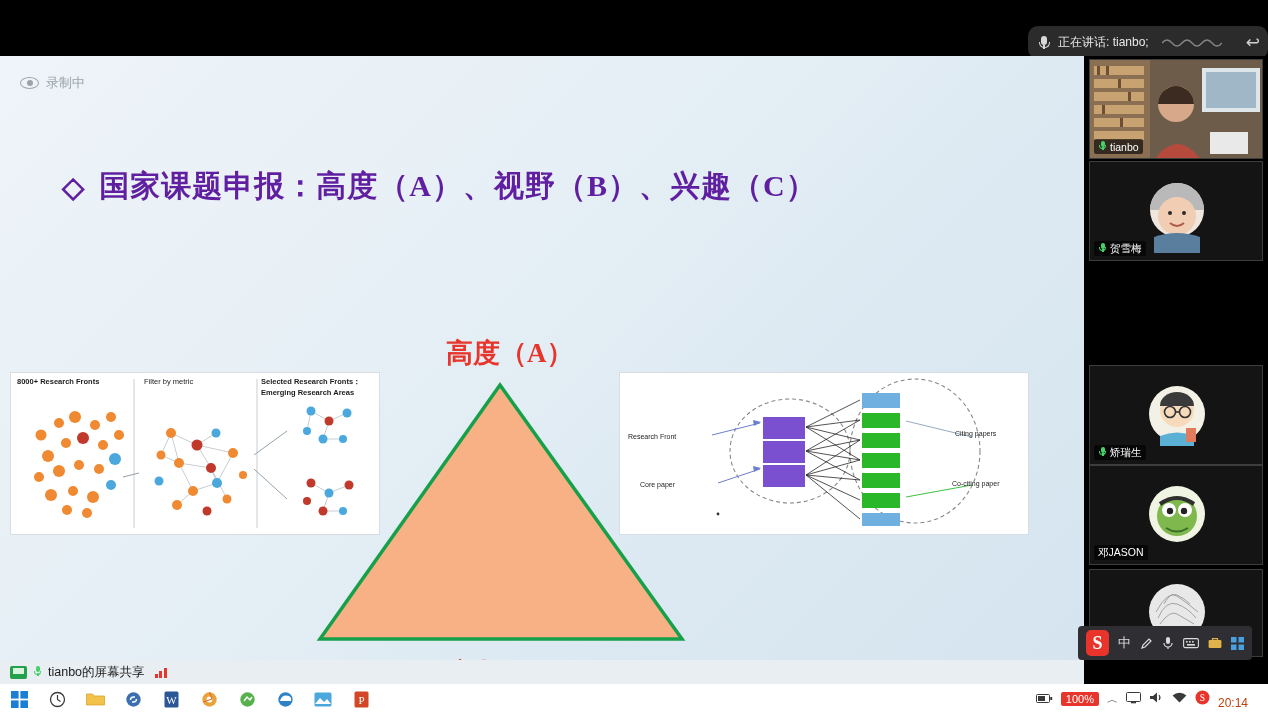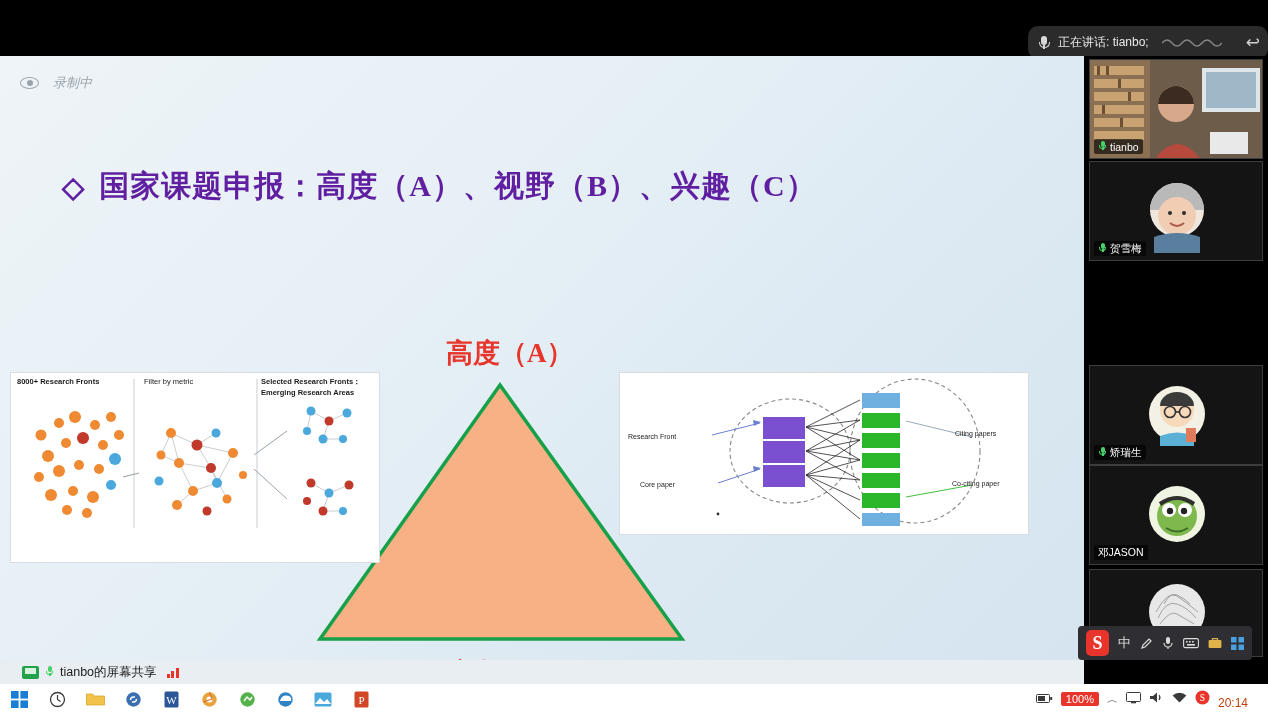--- a/index.html
+++ b/index.html
@@ -38,22 +38,22 @@
   .speaking .wave svg { position:absolute; right:18px; top:0; }
   .speaking .back { color:#cfcfcf; font-size:17px; margin-left:auto; }
 
   
   .share {
     position:absolute; left:0; top:56px; width:1084px; height:604px;
     background: linear-gradient(135deg, #eef4f8 0%, #e7f0f6 35%, #dce9f2 70%, #d5e4ef 100%);
     overflow:hidden;
   }
   .rec {
-    position:absolute; left:20px; top:18px; display:flex; align-items:center; gap:14px;
-    color:#9aa3aa; font-size:13px;font-style:italic;
+    position:absolute; left:20px; top:18px; display:flex; align-items:center; gap:7px;
+    color:#9aa3aa; font-size:13px;
   }
   .rec .eye { width:19px; height:12px; position:relative; }
   .rec .eye .o { position:absolute; left:0; top:0; width:19px; height:12px;
                  border:1.4px solid #9aa3aa; border-radius:50% / 50%; }
   .rec .eye .p { position:absolute; left:6.5px; top:3px; width:6px; height:6px; border-radius:50%; background:#9aa3aa; }
 
   .slide-title {
     position:absolute; left:62px; top:110px;
     font-family:"Liberation Serif", serif;
     font-size:30px; font-weight:bold; color:#5f1fa0; letter-spacing:1px;
@@ -65,21 +65,21 @@
     position:absolute; font-family:"Liberation Serif", serif; font-weight:bold;
     color:#e8352b; font-size:27px; white-space:nowrap;
   }
   .lbl-a { left:446px; top:279px; }
   .lbl-b { left:445px; top:474px; }
   .lbl-c { left:449px; top:599px; }
 
   .triangle { position:absolute; left:316px; top:325px; width:370px; height:265px; }
 
   .img-left {
-    position:absolute; left:10px; top:316px; width:370px; height:191px;
+    position:absolute; left:10px; top:316px; width:370px; height:163px;
     background:#fff; border:1px solid #d7dde2; overflow:hidden;
   }
   .img-right {
     position:absolute; left:619px; top:316px; width:410px; height:163px;
     background:#fff; border:1px solid #d7dde2; overflow:hidden;
   }
   .cap { position:absolute; font-size:7.5px; color:#1b1b1b; font-family:"Liberation Sans", sans-serif; }
   .cap.b { font-weight:bold; }
   .cap2 { position:absolute; font-size:7px; color:#222; }
 
@@ -106,21 +106,21 @@
     background:#2f2f33; border-radius:4px; display:flex; align-items:center; gap:9px; padding:0 8px;
   }
   .ime-logo { width:26px; height:26px; background:#e8342a; border-radius:5px; color:#fff;
               font-family:"Liberation Serif", serif; font-weight:bold; font-size:18px;
               display:flex; align-items:center; justify-content:center; }
   .ime-item { color:#dcdcdc; font-size:13px; display:flex; align-items:center; justify-content:center; }
 
   
   .sharebar {
     position:absolute; left:0; top:660px; width:1084px; height:24px; background:#e9eef2;
-    display:flex; align-items:center; gap:6px; padding:0 22px;
+    display:flex; align-items:center; gap:6px; padding:0 10px;
   }
   .sharebar .scr { width:17px; height:13px; background:#23a14b; border-radius:2px; position:relative; }
   .sharebar .scr:after { content:""; position:absolute; left:3px; top:2.5px; width:11px; height:6px; background:#d8f2dd; }
   .sharebar .txt { font-size:12.5px; color:#1b1b1b; }
   .sharebar .bars { display:flex; align-items:flex-end; gap:1.5px; height:12px; margin-left:4px; }
   .sharebar .bars i { display:block; width:3px; background:#e8352b; }
 
   .taskbar {
     position:absolute; left:0; top:684px; width:1268px; height:30px; background:#ffffff;
     display:flex; align-items:center;

